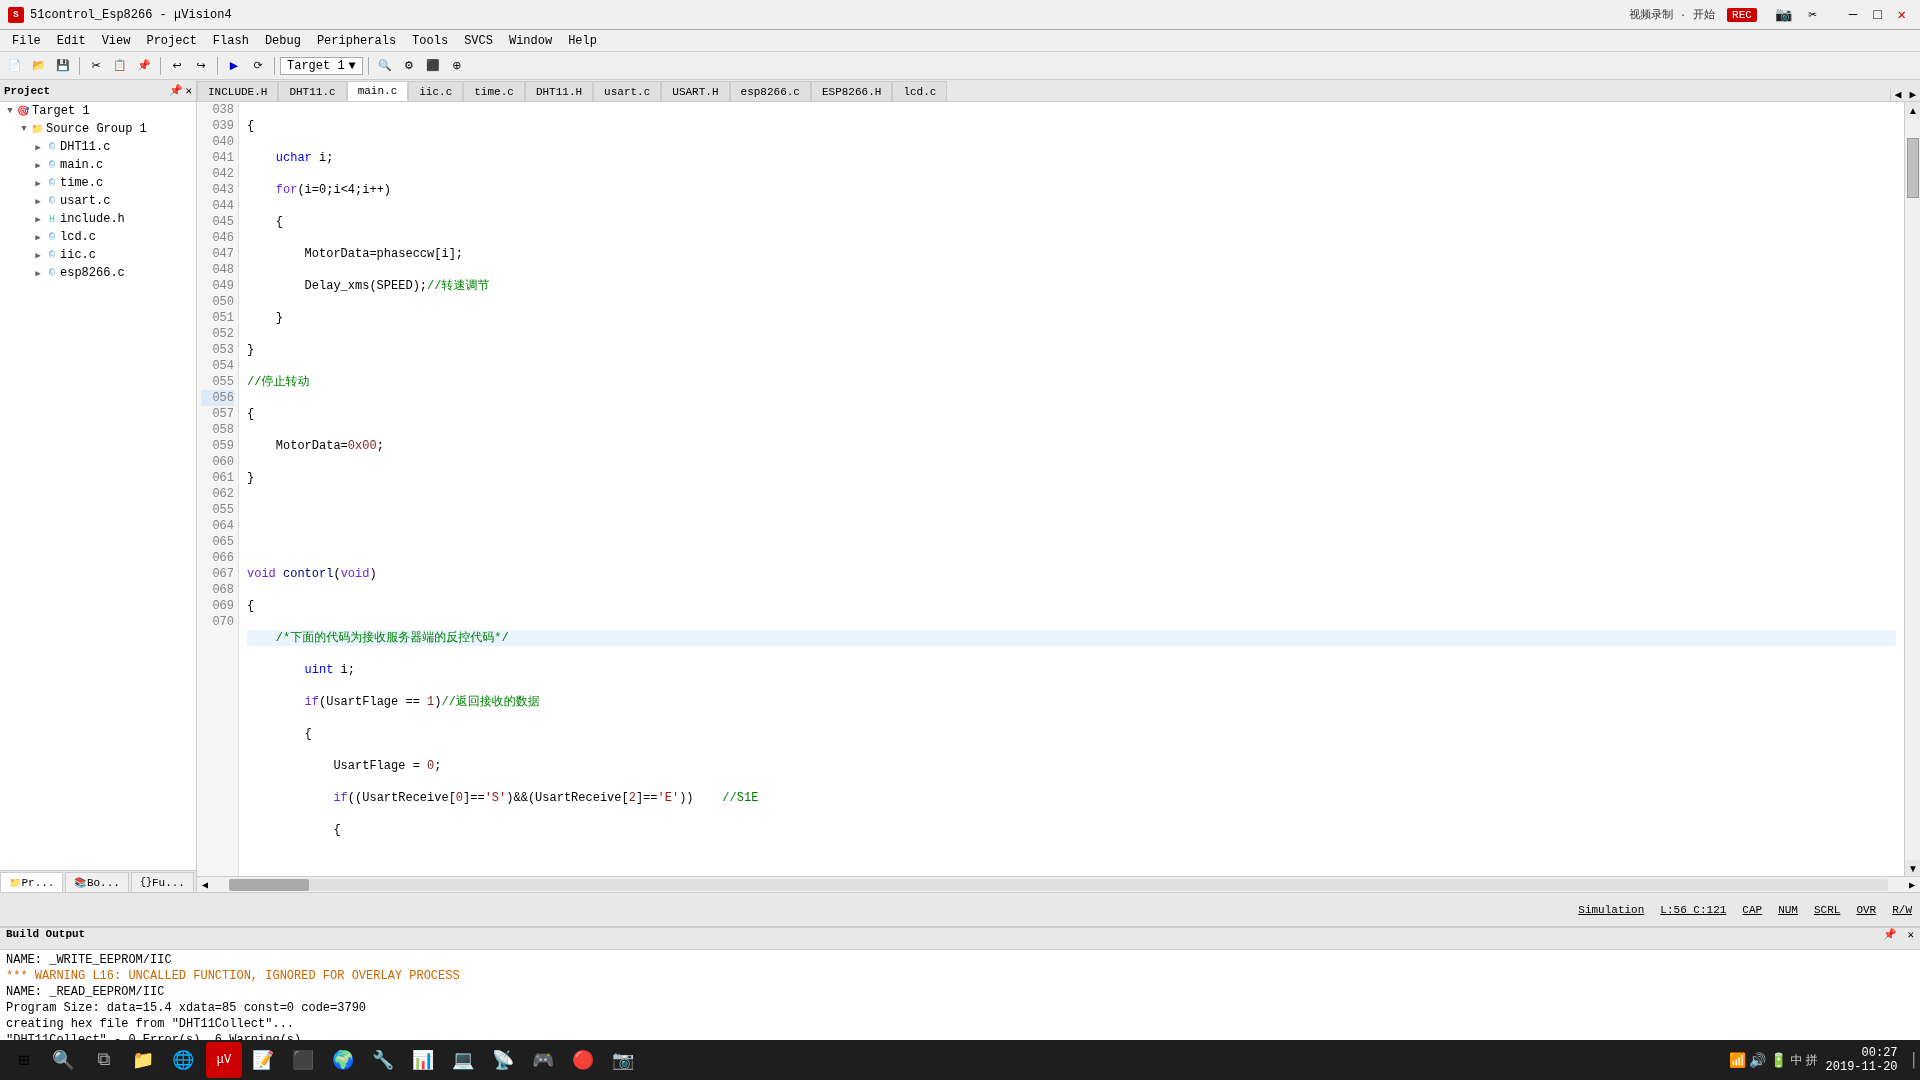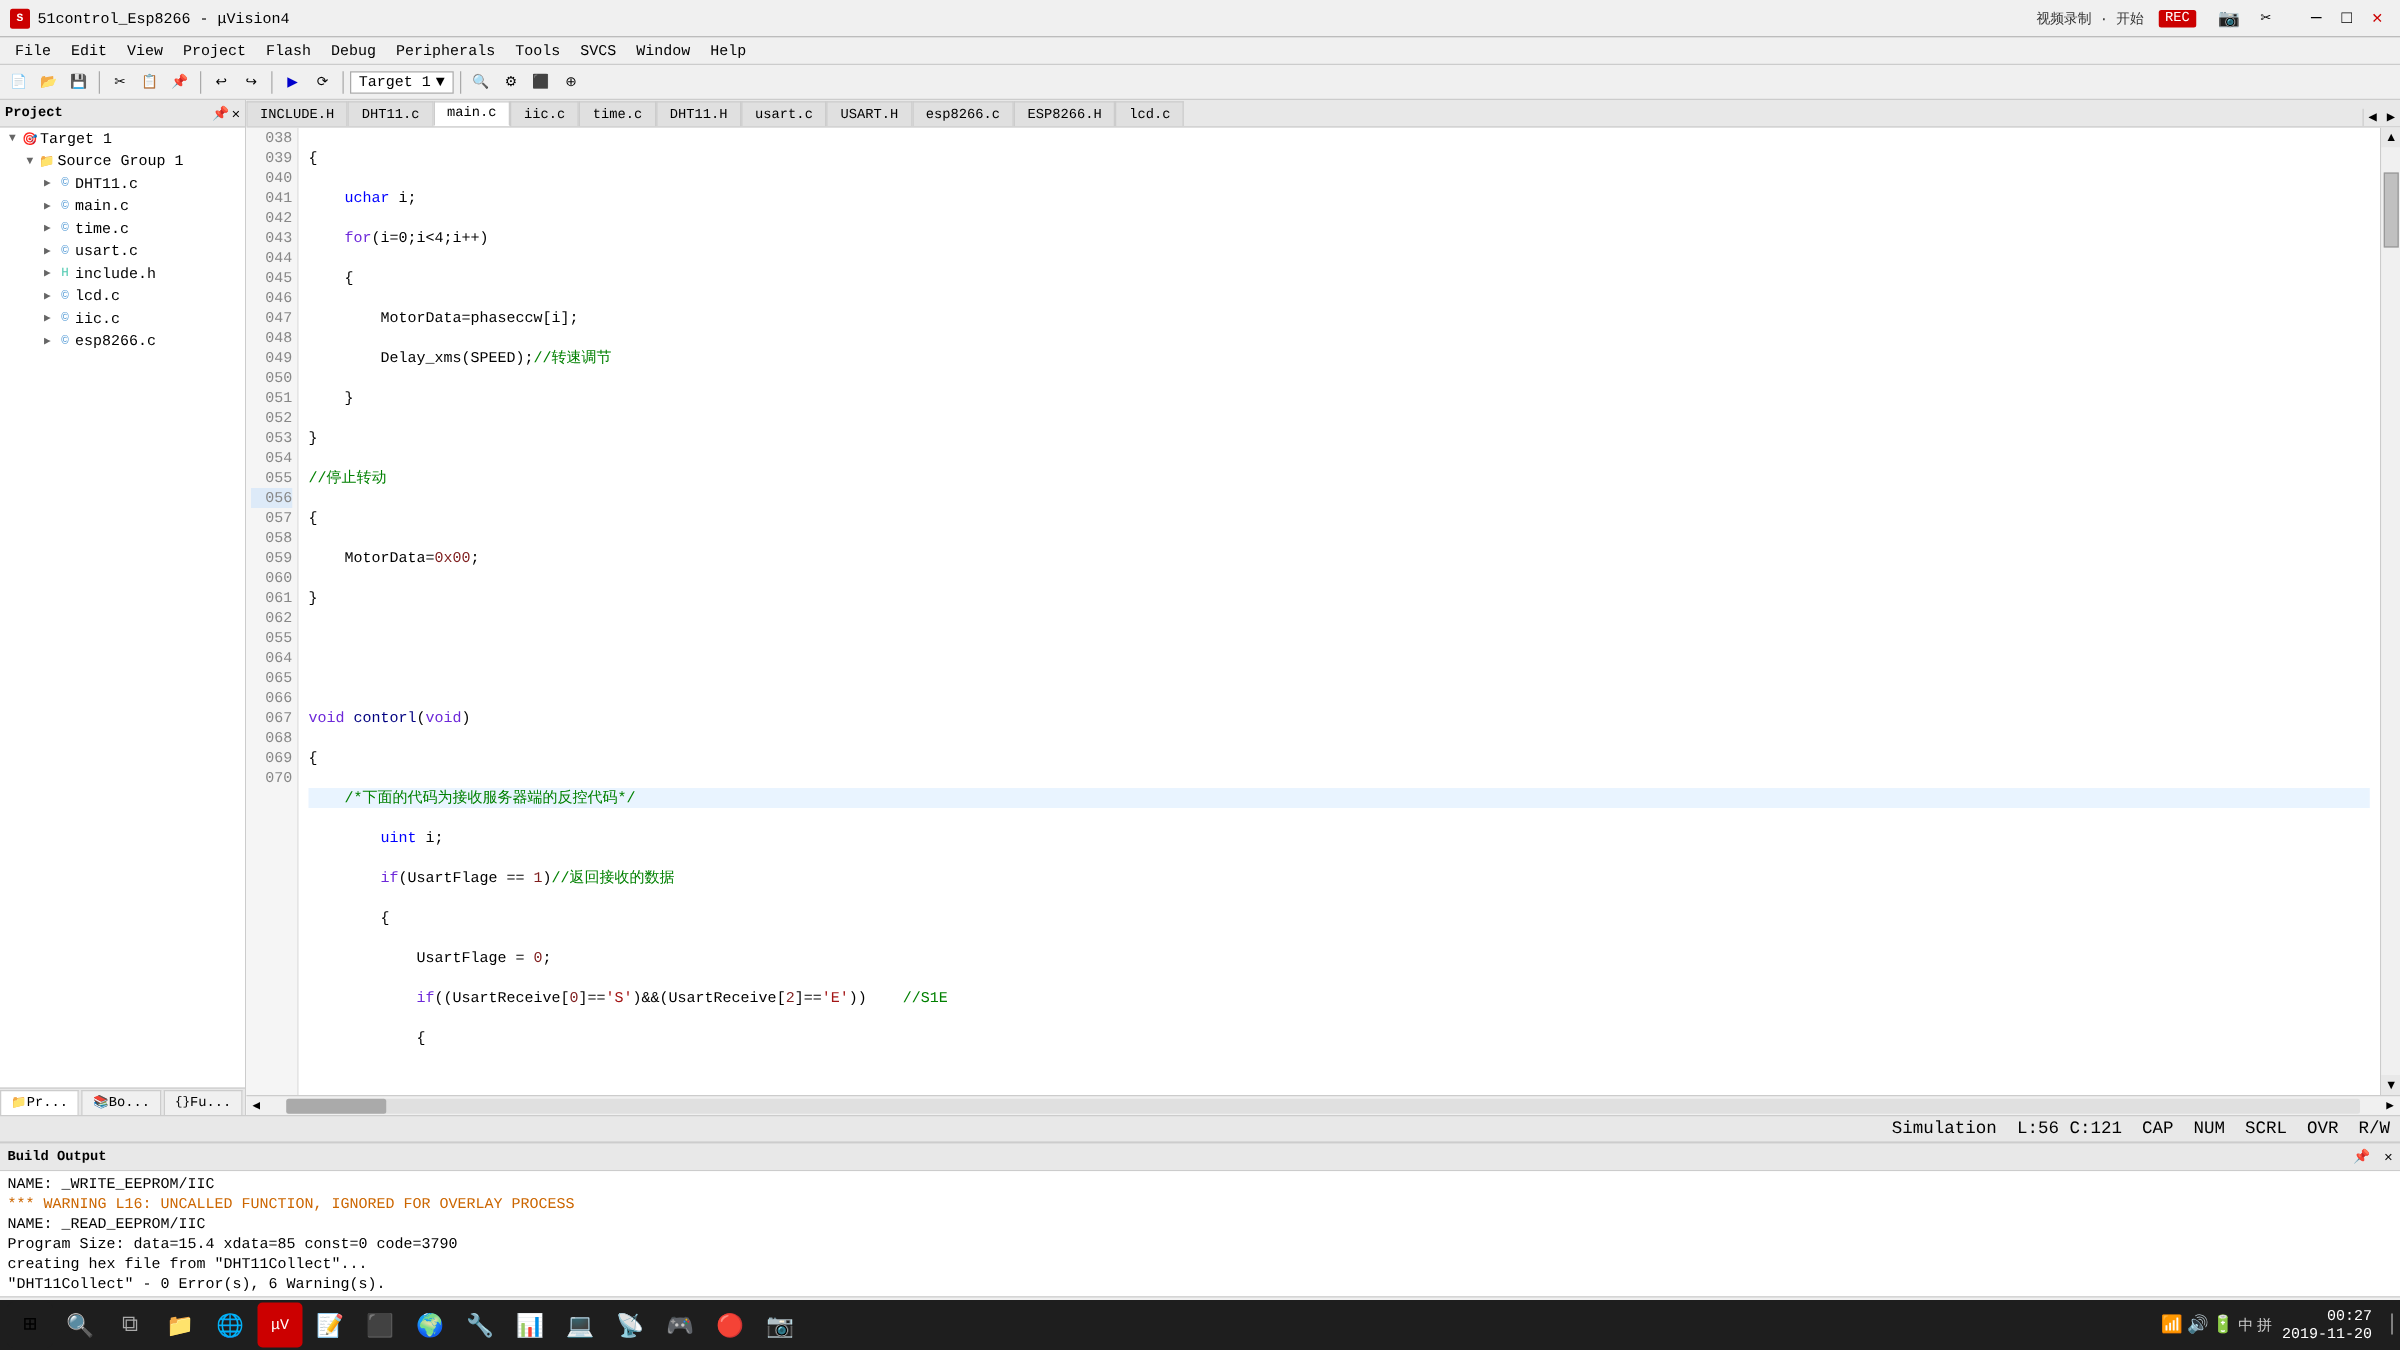--- a/index.html
+++ b/index.html
@@ -204,45 +204,45 @@
     
     .kw { color: #6d28d9; font-weight: normal; }
     .type { color: #0000ff; }
     .func { color: #000080; }
     .str { color: #a31515; }
     .cmt { color: #008000; }
     .num { color: #7f1d1d; }
 
     
     #status-bar {
-      height: 21px;
+      height: 34px;
       background: #e8e8e8;
       border-top: 1px solid #ccc;
       display: flex;
       align-items: center;
       justify-content: space-between;
       padding: 0 8px;
-      font-size: 14px;
+      font-size: 11px;
+      text-decoration: underline;
     }
     #status-right { display: flex; gap: 16px; }
 
     
     #build-output {
       height: 140px;
       background: white;
       border-top: 2px solid #ccc;
       display: flex;
       flex-direction: column;
     }
     #build-output-header {
       height: 22px;
       background: #e8e8e8;
       border-bottom: 1px solid #ccc;
       display: flex;
-      align-items: center;
       justify-content: space-between;
       padding: 0 6px;
       font-size: 11px;
       font-weight: bold;
     }
     #build-output-content {
       flex: 1;
       overflow-y: auto;
       padding: 2px 6px;
       font-size: 12px;

